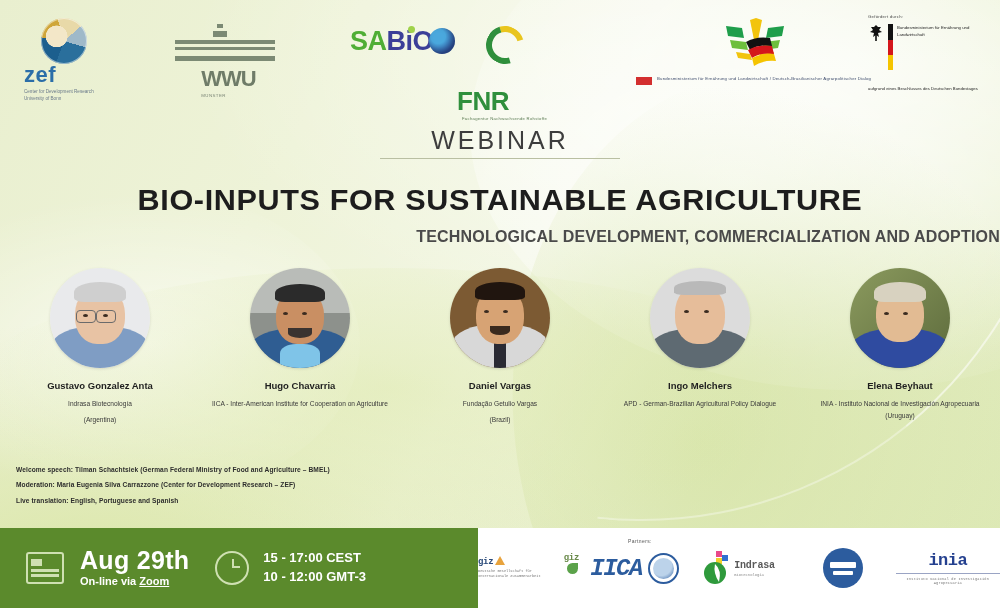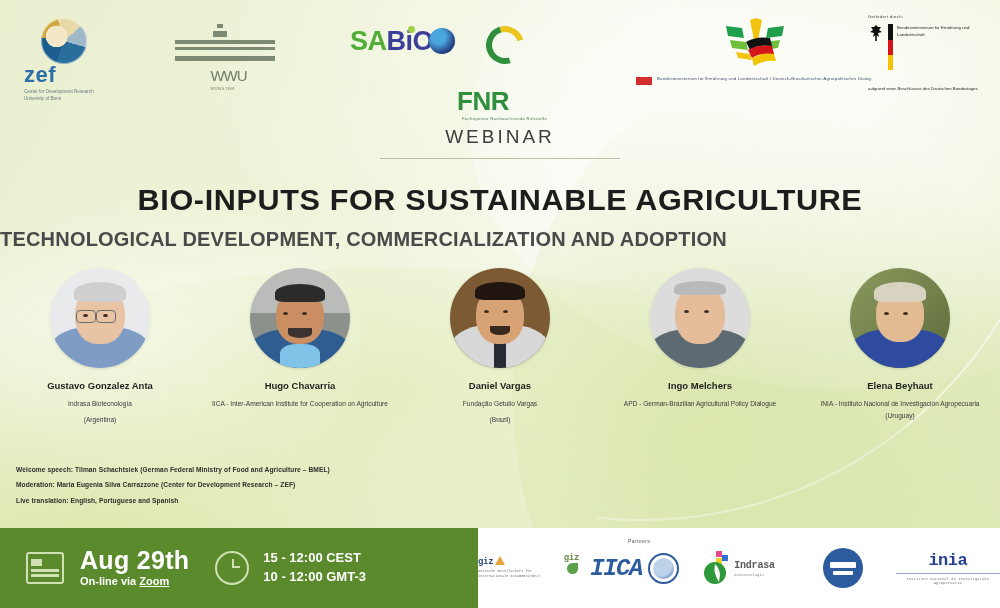--- a/index.html
+++ b/index.html
@@ -43,21 +43,21 @@
      box-shadow:inset 0 0 0 1px rgba(255,255,255,.5);}
   .zef-txt{margin-left:6px;}
   .zef-word{font-size:22px;font-weight:bold;color:#2b6ea8;letter-spacing:.5px;line-height:1;}
   .zef-sub{font-size:4.6px;color:#6a7a8a;line-height:1.5;margin-top:3px;max-width:86px;}
 
   
   .wwu{left:175px;top:24px;}
   .wwu-crest{width:100px;height:44px;position:relative;}
   .wwu-crest i{position:absolute;left:0;display:block;background:#7c8a74;}
   .wwu-name{margin-left:7px;}
-  .wwu-word{font-size:15px;font-weight:normal;color:#6f7c68;letter-spacing:-1px;line-height:1;}
+  .wwu-word{font-size:22px;font-weight:bold;color:#6f7c68;letter-spacing:-1px;line-height:1;}
   .wwu-sub{font-size:4.4px;color:#7b8676;letter-spacing:.4px;margin-top:3px;}
 
   
   .sabio{left:350px;top:28px;}
   .sabio-word{font-size:27px;font-weight:bold;line-height:1;letter-spacing:-.5px;}
   .sabio-word .g{color:#4fae35;}
   .sabio-word .b{color:#3b3f98;}
   .sabio-globe{width:26px;height:26px;border-radius:50%;
      background:radial-gradient(circle at 35% 32%,#4aa8dd 0 30%,#2f52a0 70%);
      display:inline-block;vertical-align:-4px;margin-left:-4px;
@@ -85,27 +85,27 @@
   .bmel-cap{font-size:4.2px;color:#444;letter-spacing:.3px;margin-bottom:5px;}
   .bmel-row{display:flex;align-items:flex-start;gap:4px;}
   .bmel-eagle{width:16px;height:18px;flex:0 0 auto;}
   .bmel-flag{width:5px;height:46px;flex:0 0 auto;
      background:linear-gradient(#111 0 34%,#d4161b 34% 67%,#f5c400 67% 100%);}
   .bmel-txt{font-size:4.3px;color:#222;line-height:1.65;}
   .bmel-foot{font-size:4.3px;color:#222;line-height:1.6;margin-top:16px;}
 
   
   .webinar{position:absolute;left:0;right:0;top:126px;text-align:center;
-     font-size:19px;letter-spacing:3px;color:#3d3d3d;font-weight:normal;}
+     font-size:25px;letter-spacing:3px;color:#3d3d3d;font-weight:normal;}
   .rule{position:absolute;left:380px;top:158px;width:240px;height:1px;background:#b9bfa2;}
   .maintitle{position:absolute;left:0;right:0;top:183px;text-align:center;
      font-size:30px;font-weight:bold;color:#1d1d1d;letter-spacing:.6px;
      transform:scaleX(1.02);}
-  .subtitle{position:absolute;left:0;right:0;top:228px;text-align:left;
-     font-size:20px;font-weight:bold;color:#4a4a4a;letter-spacing:.2px;}
+  .subtitle{position:absolute;left:0;right:0;top:228px;text-align:right;
+     font-size:16px;font-weight:bold;color:#4a4a4a;letter-spacing:.2px;}
 
   
   .speakers{position:absolute;left:0;top:268px;width:1000px;
      display:flex;justify-content:space-around;align-items:flex-start;}
   .sp{width:190px;text-align:center;}
   .sp-photo{width:100px;height:100px;border-radius:50%;margin:0 auto 12px;
      background-size:cover;background-position:center;overflow:hidden;position:relative;
      box-shadow:0 1px 3px rgba(0,0,0,.12);}
   .sp-name{font-size:9.5px;font-weight:bold;color:#1f1f1f;line-height:1.3;}
   .sp-org{font-size:6.6px;color:#3a3a3a;line-height:1.75;margin-top:6px;padding:0 6px;}
@@ -369,21 +369,21 @@
   <div class="datebar">
     <div class="cal"></div>
     <div class="dateblk">
       <div class="dateline">Aug 29th</div>
       <div class="datesub">
         <span>On-line via </span><u>Zoom</u>
       </div>
     </div>
     <div class="clock"></div>
     <div class="timeblk">
-      <div>15 - 12:00 CEST</div>
+      <div>15 - 17:00 CEST</div>
       <div>10 - 12:00 GMT-3</div>
     </div>
   </div>
 
   <div class="partners">
     <div class="pcap">Partners:</div>
 
     <div class="plogo">
       <div class="giz">
         <div class="giz-a">

